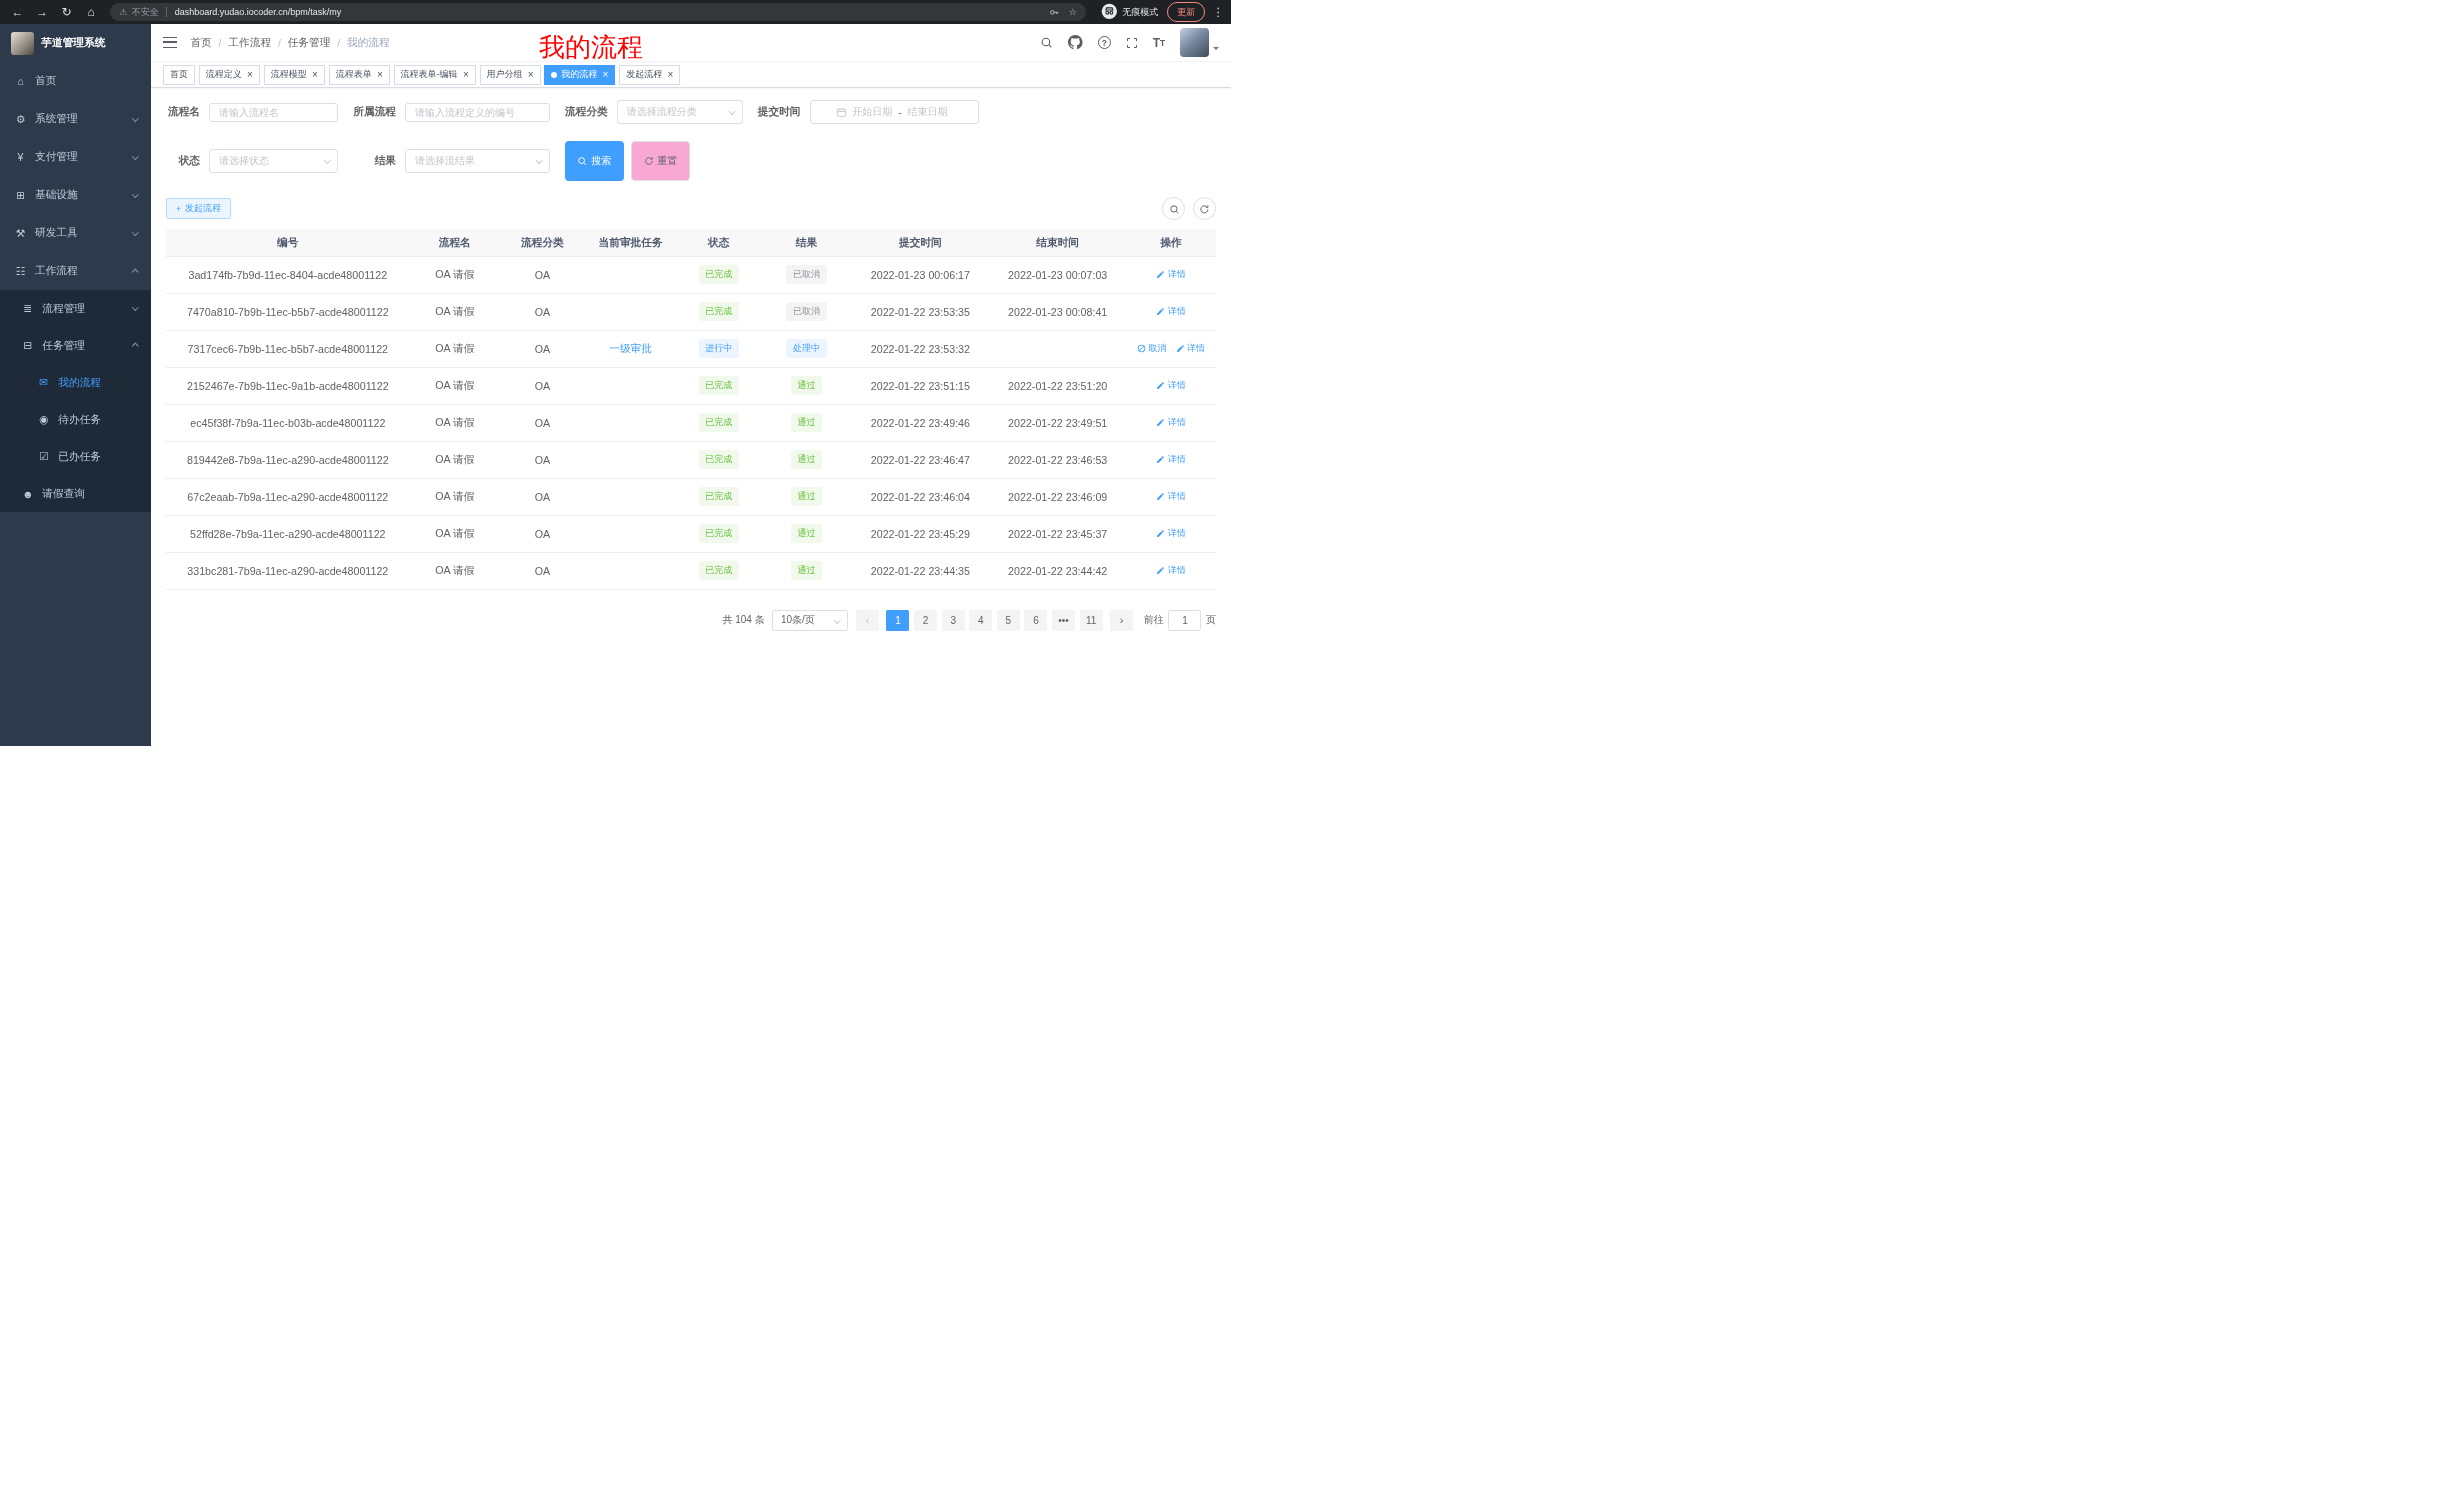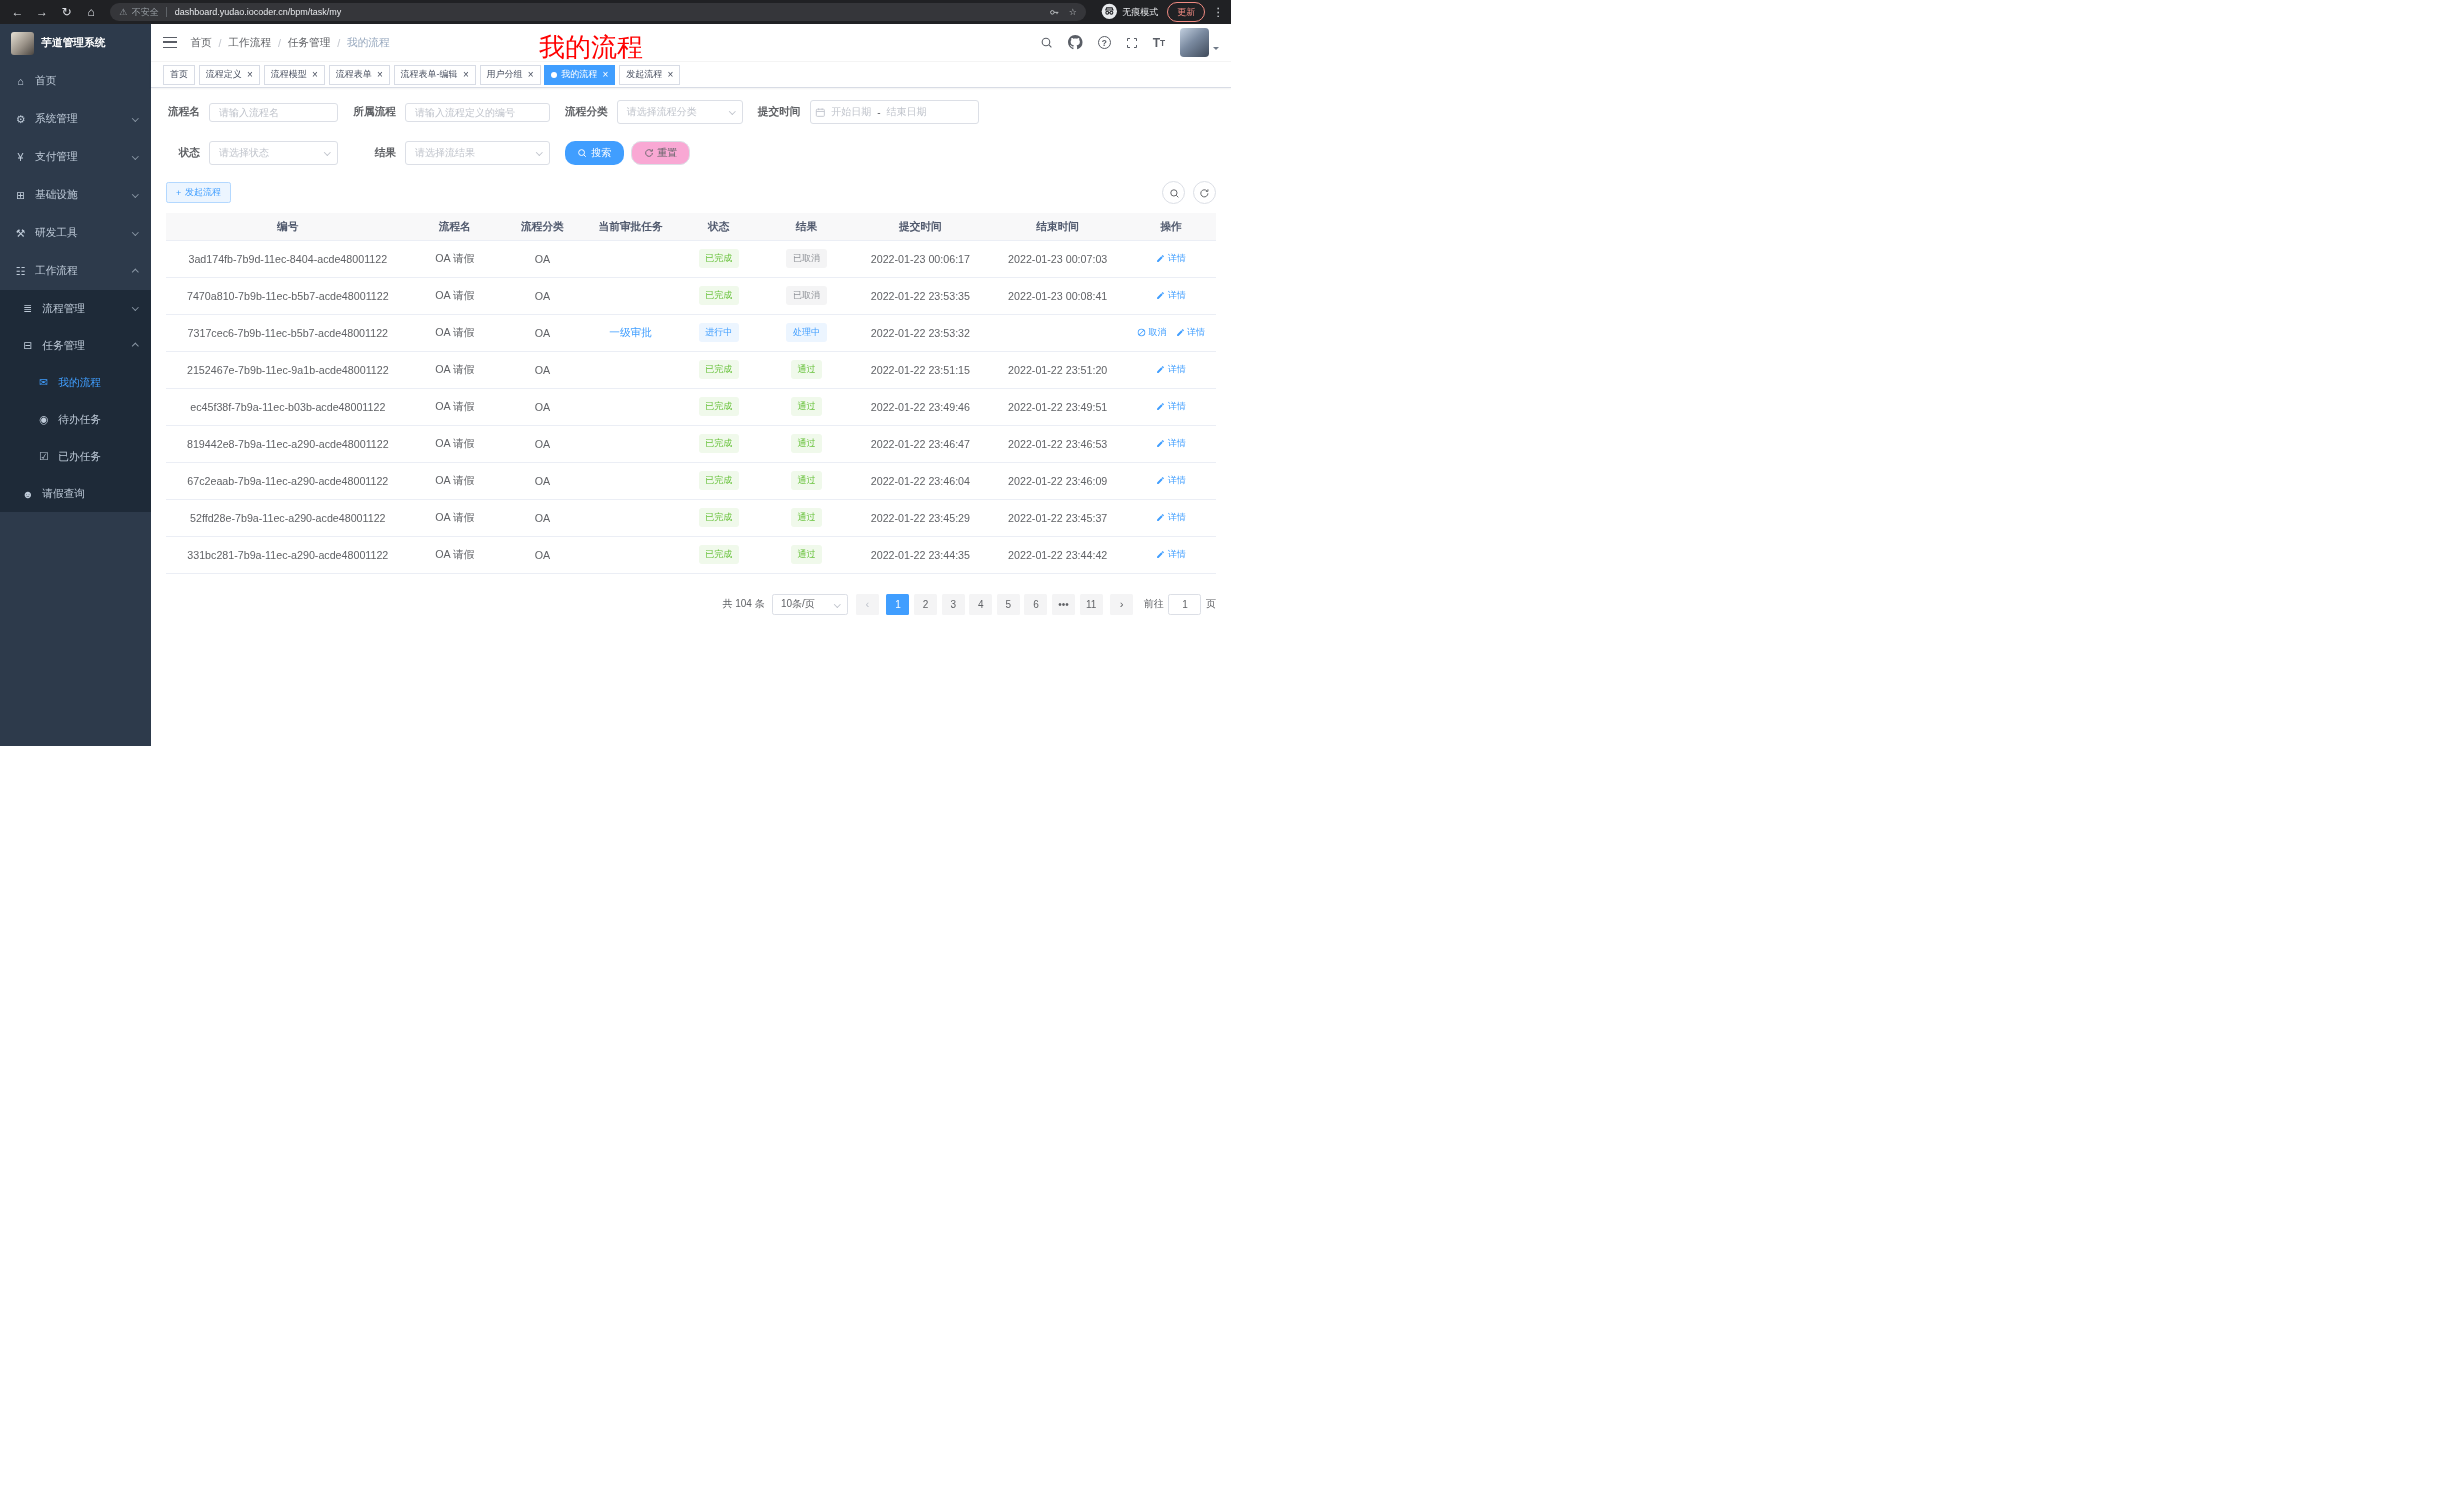--- a/index.html
+++ b/index.html
@@ -63,24 +63,24 @@
   .filter-row { display: flex; align-items: center; margin-bottom: 16.7px; }
   .form-item { display: flex; align-items: center; margin-right: 15px; }
   .form-label { font-size: 10.7px; font-weight: 700; color: #606266; padding-right: 9px; white-space: nowrap; }
   .lab-a { width: 43px; text-align: right; }
   .lab-b { width: 52px; text-align: right; }
   .el-input { height: 19px; border: 0.8px solid #dcdfe6; border-radius: 3px; padding: 0 9px; font-size: 10px; color: #606266; outline: none; font-family: inherit; background: #fff; }
   .el-input::placeholder { color: #c0c4cc; }
   .w-170 { width: 129px; } .w-190 { width: 145px; } .w-165 { width: 126px; }
   .el-select { position: relative; display: flex; align-items: center; border: 0.8px solid #dcdfe6; border-radius: 3px; height: 24px; padding: 0 20px 0 9px; font-size: 10px; color: #c0c4cc; background: #fff; cursor: pointer; }
   .sel-arrow { position: absolute; right: 7.6px; top: 8.4px; width: 4.6px; height: 4.6px; border-right: 1.1px solid #c0c4cc; border-bottom: 1.1px solid #c0c4cc; transform: rotate(45deg); }
-  .date-range { display: flex; align-items: center; gap: 6px; border: 0.8px solid #dcdfe6; border-radius: 3px; height: 24px; width: 169px; padding: 0 4px; font-size: 10px; color: #c0c4cc; cursor: pointer; }
+  .date-range { display: flex; align-items: center; gap: 6px; border: 0.8px solid #dcdfe6; border-radius: 3px; height: 24px; width: 169px; padding: 0 25px; font-size: 10px; color: #c0c4cc; cursor: pointer; }
   .date-range .cal { color: #c0c4cc; display: flex; }
   .date-sep { color: #606266; }
-  .btn { height: 24px; border-radius: 10px; font-size: 10px; display: inline-flex; align-items: center; gap: 3.8px; padding: 0 11.4px; cursor: pointer; border: 0.8px solid transparent; font-family: inherit; }
+  .btn { height: 40px; border-radius: 4px; font-size: 10px; display: inline-flex; align-items: center; gap: 3.8px; padding: 0 11.4px; cursor: pointer; border: 0.8px solid transparent; font-family: inherit; }
   .btn-primary { background: #409eff; color: #fff; }
   .btn-plain { background: #f9a8d4; border-color: #dcdfe6; color: #606266; margin-left: 7.6px; }
   .toolbar-row { display: flex; align-items: center; margin-bottom: 9px; }
   .btn-create { height: 21px; background: #ecf5ff; border: 0.8px solid #b3d8ff; color: #409eff; font-size: 9px; padding: 0 9px; border-radius: 2.3px; display: inline-flex; align-items: center; gap: 3.8px; cursor: pointer; }
   .tool-icons { margin-left: auto; display: flex; gap: 7.6px; }
   .circle-btn { width: 23px; height: 23px; border-radius: 50%; border: 0.8px solid #dcdfe6; display: flex; align-items: center; justify-content: center; color: #606266; background: #fff; cursor: pointer; }
   
   .data-table { width: 100%; border-collapse: collapse; table-layout: fixed; font-size: 10.7px; color: #606266; }
   .data-table th { background: #f8f8f9; color: #515a6e; font-weight: 700; height: 27px; border-bottom: 0.8px solid #ebeef5; padding: 0 3px; }
   .data-table td { height: 37px; border-bottom: 0.8px solid #ebeef5; text-align: center; padding: 0 3px; overflow: hidden; text-overflow: ellipsis; white-space: nowrap; }

